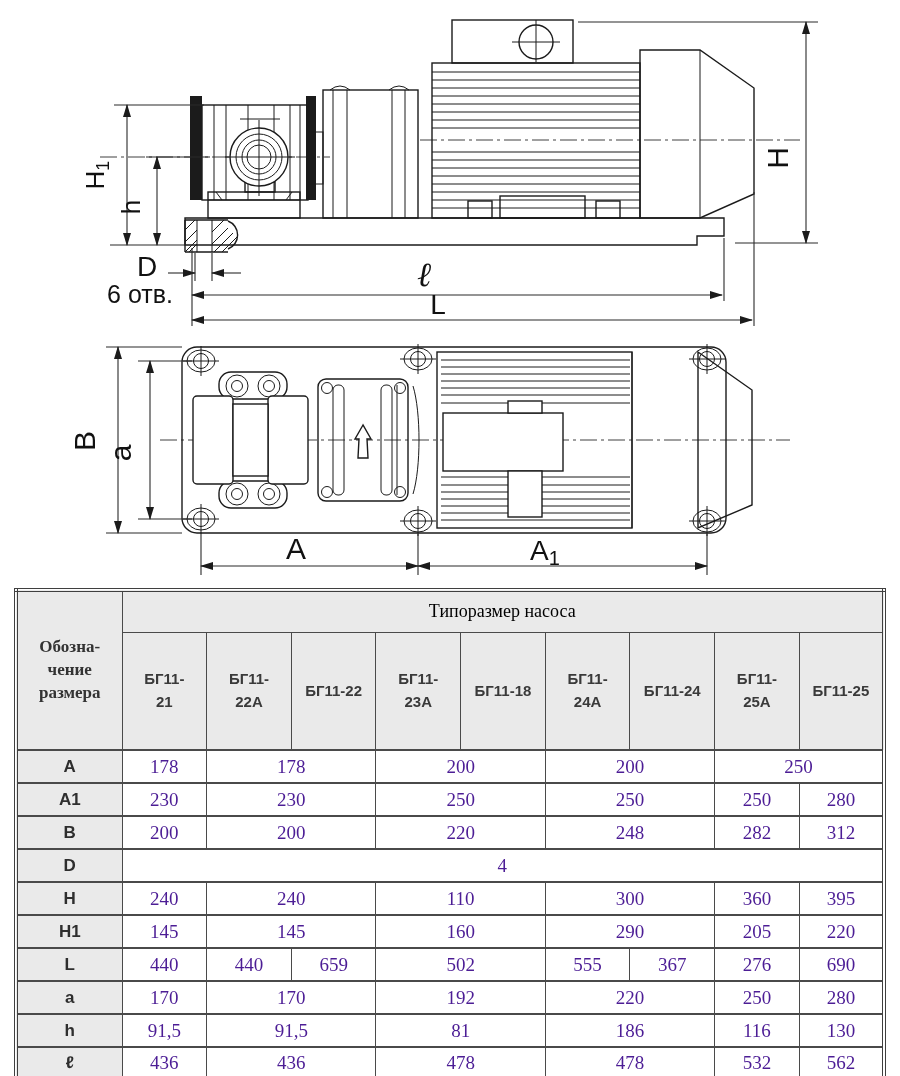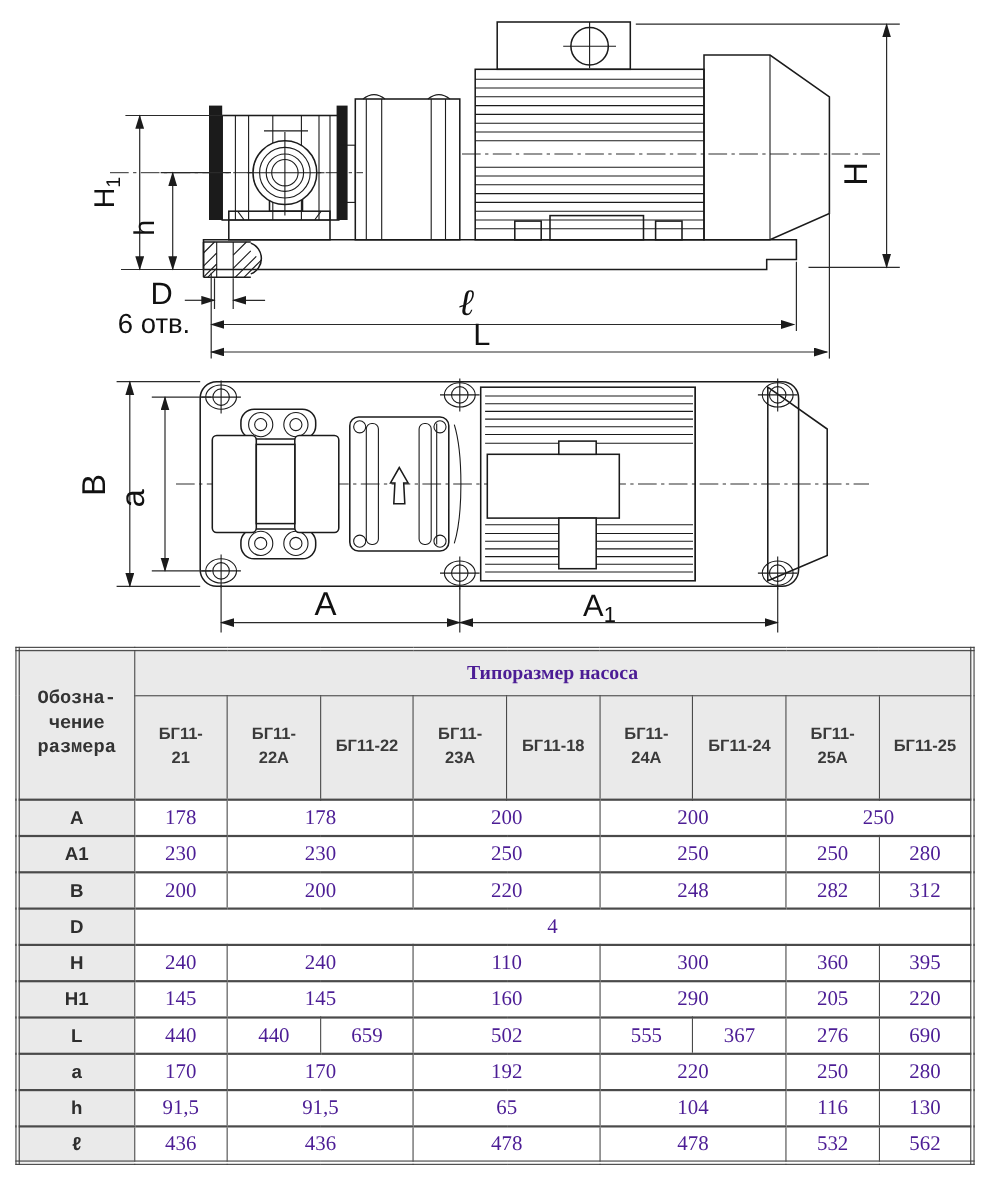--- a/index.html
+++ b/index.html
@@ -15,28 +15,28 @@
   .dark{fill:#1b1b1b;stroke:none;}
   .dlab{font-family:"Liberation Sans","DejaVu Sans",sans-serif;fill:#111;}
   .dscript{font-family:"DejaVu Serif",serif;font-style:italic;fill:#111;}
   
   .table-wrap{position:absolute;left:14px;top:588px;width:872px;}
   table{border-collapse:collapse;width:100%;table-layout:fixed;
         border:4px double #3f3f3f;background:#fff;}
   col.c0{width:106px;}
   th,td{border:1px solid #4a4a4a;text-align:center;vertical-align:middle;padding:0;}
   thead tr.r1{height:42px;}
-  thead tr.r2{height:95px;}
+  thead tr.r2{height:118px;}
   tbody tr{height:33px;}
   tbody td{border-top-width:2px;border-bottom-width:2px;}
   th.corner{background:#eaeaea;font-weight:bold;font-size:17px;
-            font-family:Liberation Mono, monospace;
+            font-family:Liberation Serif, serif;
             white-space:pre-line;line-height:1.35;color:#333;}
-  th.group{background:#eaeaea;font-weight:bold;font-size:18px;
-           font-family:"Liberation Serif","DejaVu Serif",serif;color:#4c1d95;}
+  th.group{background:#eaeaea;font-weight:normal;font-size:18px;
+           font-family:"Liberation Serif","DejaVu Serif",serif;color:#000000;}
   th.colhead{background:#eaeaea;font-weight:bold;font-size:15px;
              font-family:"Liberation Sans","DejaVu Sans",sans-serif;
              white-space:pre-line;line-height:1.5;color:#3a3a3a;}
   td.rowname{background:#eaeaea;font-weight:bold;font-size:17px;
              font-family:"Liberation Sans","DejaVu Sans",sans-serif;color:#2e2e2e;}
   td.val{font-size:19px;font-family:"Liberation Serif","DejaVu Serif",serif;color:#4c1d95;}
 </style>
 </head>
 <body>
 
@@ -343,22 +343,22 @@
           <td class="val" colspan="2">170</td>
           <td class="val" colspan="2">192</td>
           <td class="val" colspan="2">220</td>
           <td class="val">250</td>
           <td class="val">280</td>
         </tr>
         <tr>
           <td class="rowname">h</td>
           <td class="val">91,5</td>
           <td class="val" colspan="2">91,5</td>
-          <td class="val" colspan="2">65</td>
-          <td class="val" colspan="2">104</td>
+          <td class="val" colspan="2">81</td>
+          <td class="val" colspan="2">186</td>
           <td class="val">116</td>
           <td class="val">130</td>
         </tr>
         <tr>
           <td class="rowname">ℓ</td>
           <td class="val">436</td>
           <td class="val" colspan="2">436</td>
           <td class="val" colspan="2">478</td>
           <td class="val" colspan="2">478</td>
           <td class="val">532</td>

